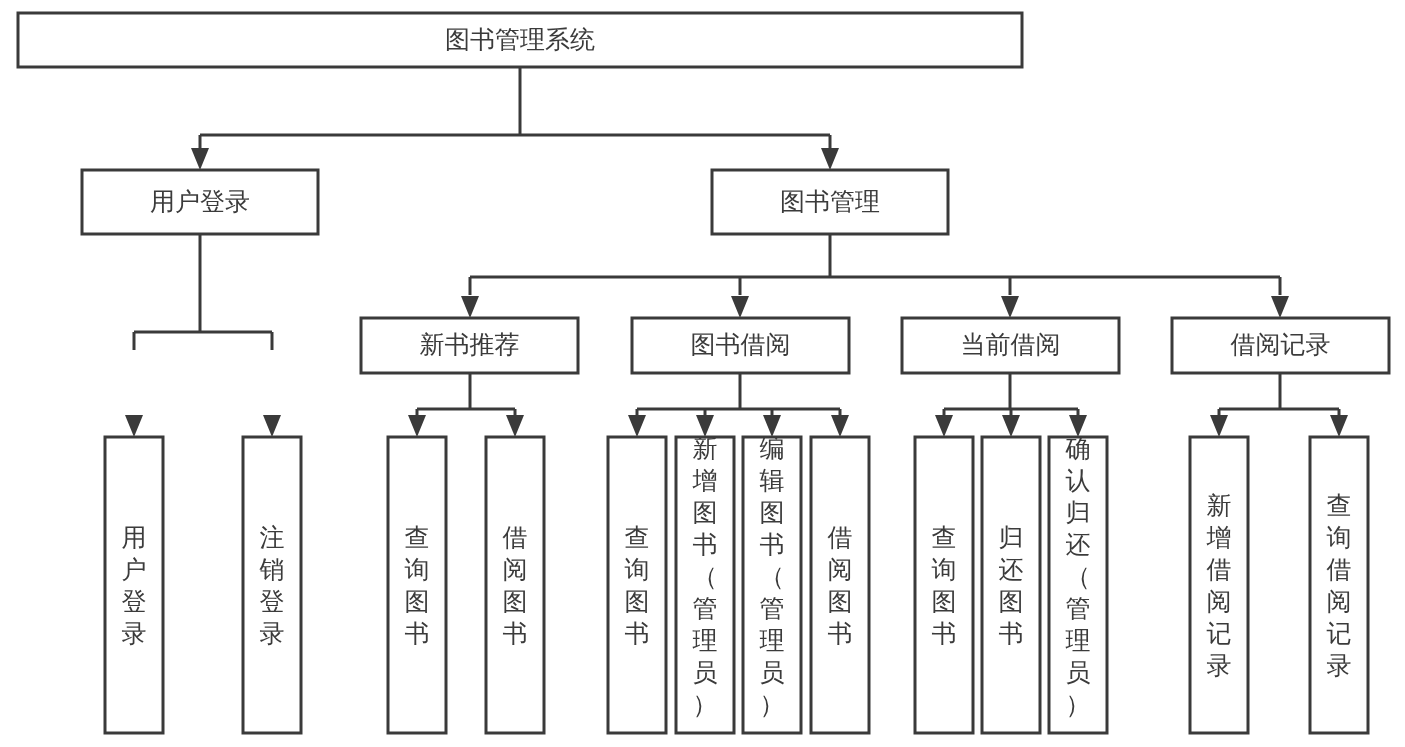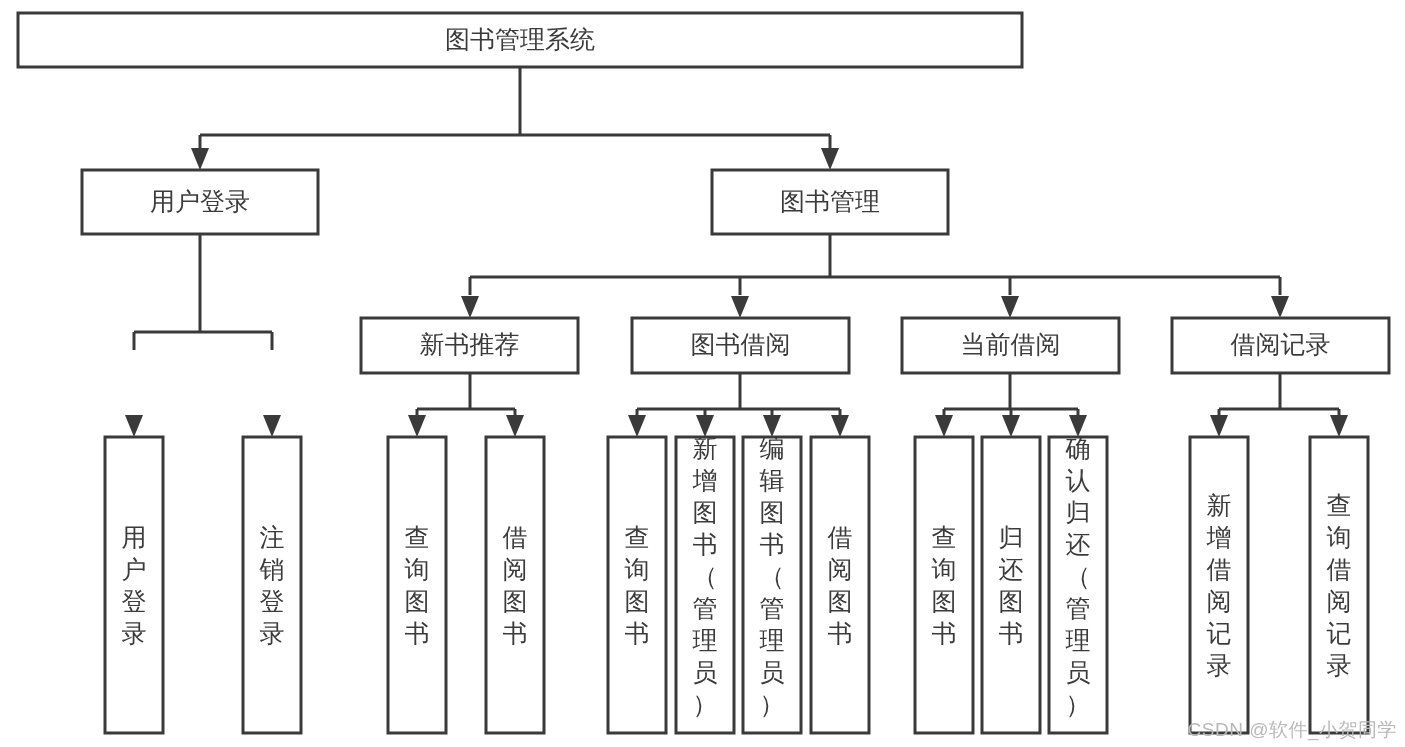--- a/index.html
+++ b/index.html
@@ -203,14 +203,13 @@
         <g>
           <rect x="1190" y="437" width="58" height="296" class="node-rect leaf"></rect>
           <text x="1219" class="leaf-label"><tspan x="1219" y="514">新</tspan><tspan x="1219" y="546">增</tspan><tspan x="1219" y="578">借</tspan><tspan x="1219" y="610">阅</tspan><tspan x="1219" y="642">记</tspan><tspan x="1219" y="674">录</tspan></text>
         </g>
         <g>
           <rect x="1310" y="437" width="58" height="296" class="node-rect leaf"></rect>
           <text x="1339" class="leaf-label"><tspan x="1339" y="514">查</tspan><tspan x="1339" y="546">询</tspan><tspan x="1339" y="578">借</tspan><tspan x="1339" y="610">阅</tspan><tspan x="1339" y="642">记</tspan><tspan x="1339" y="674">录</tspan></text>
         </g>
       </g>
   </svg>
-  <div class="watermark">CSDN @软件_小贺同学</div>
 </div>
 
 </body></html>

